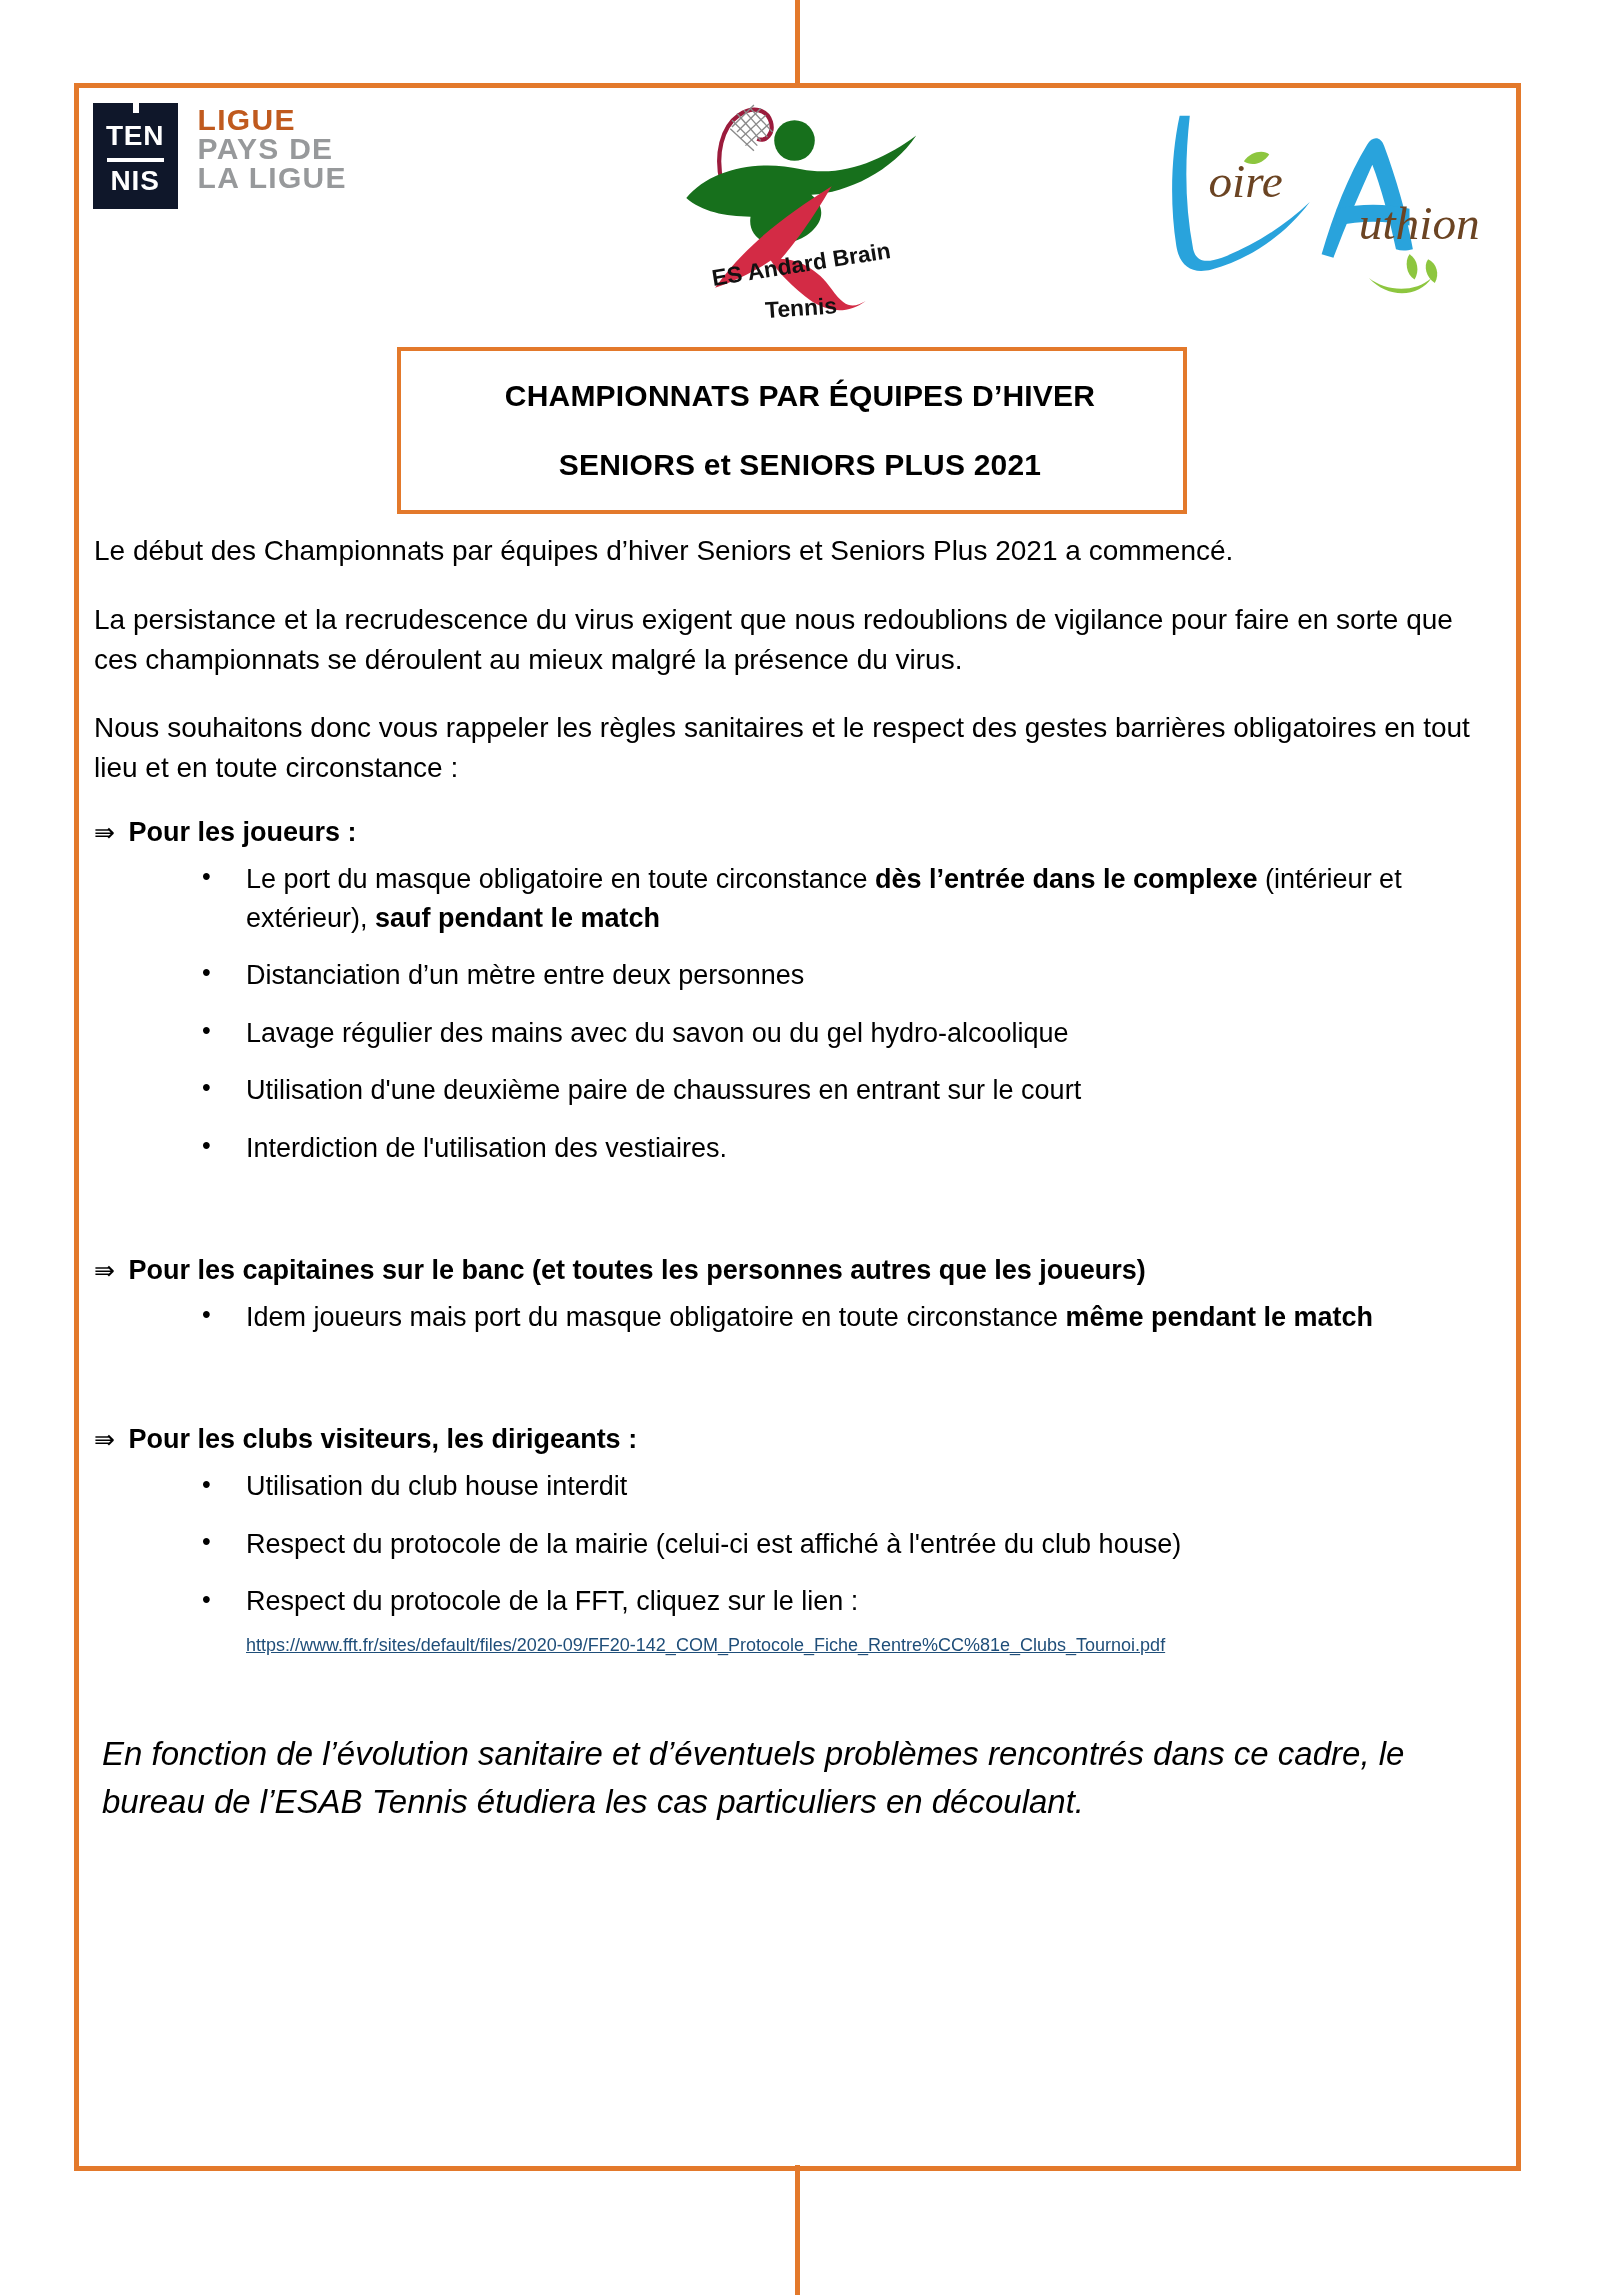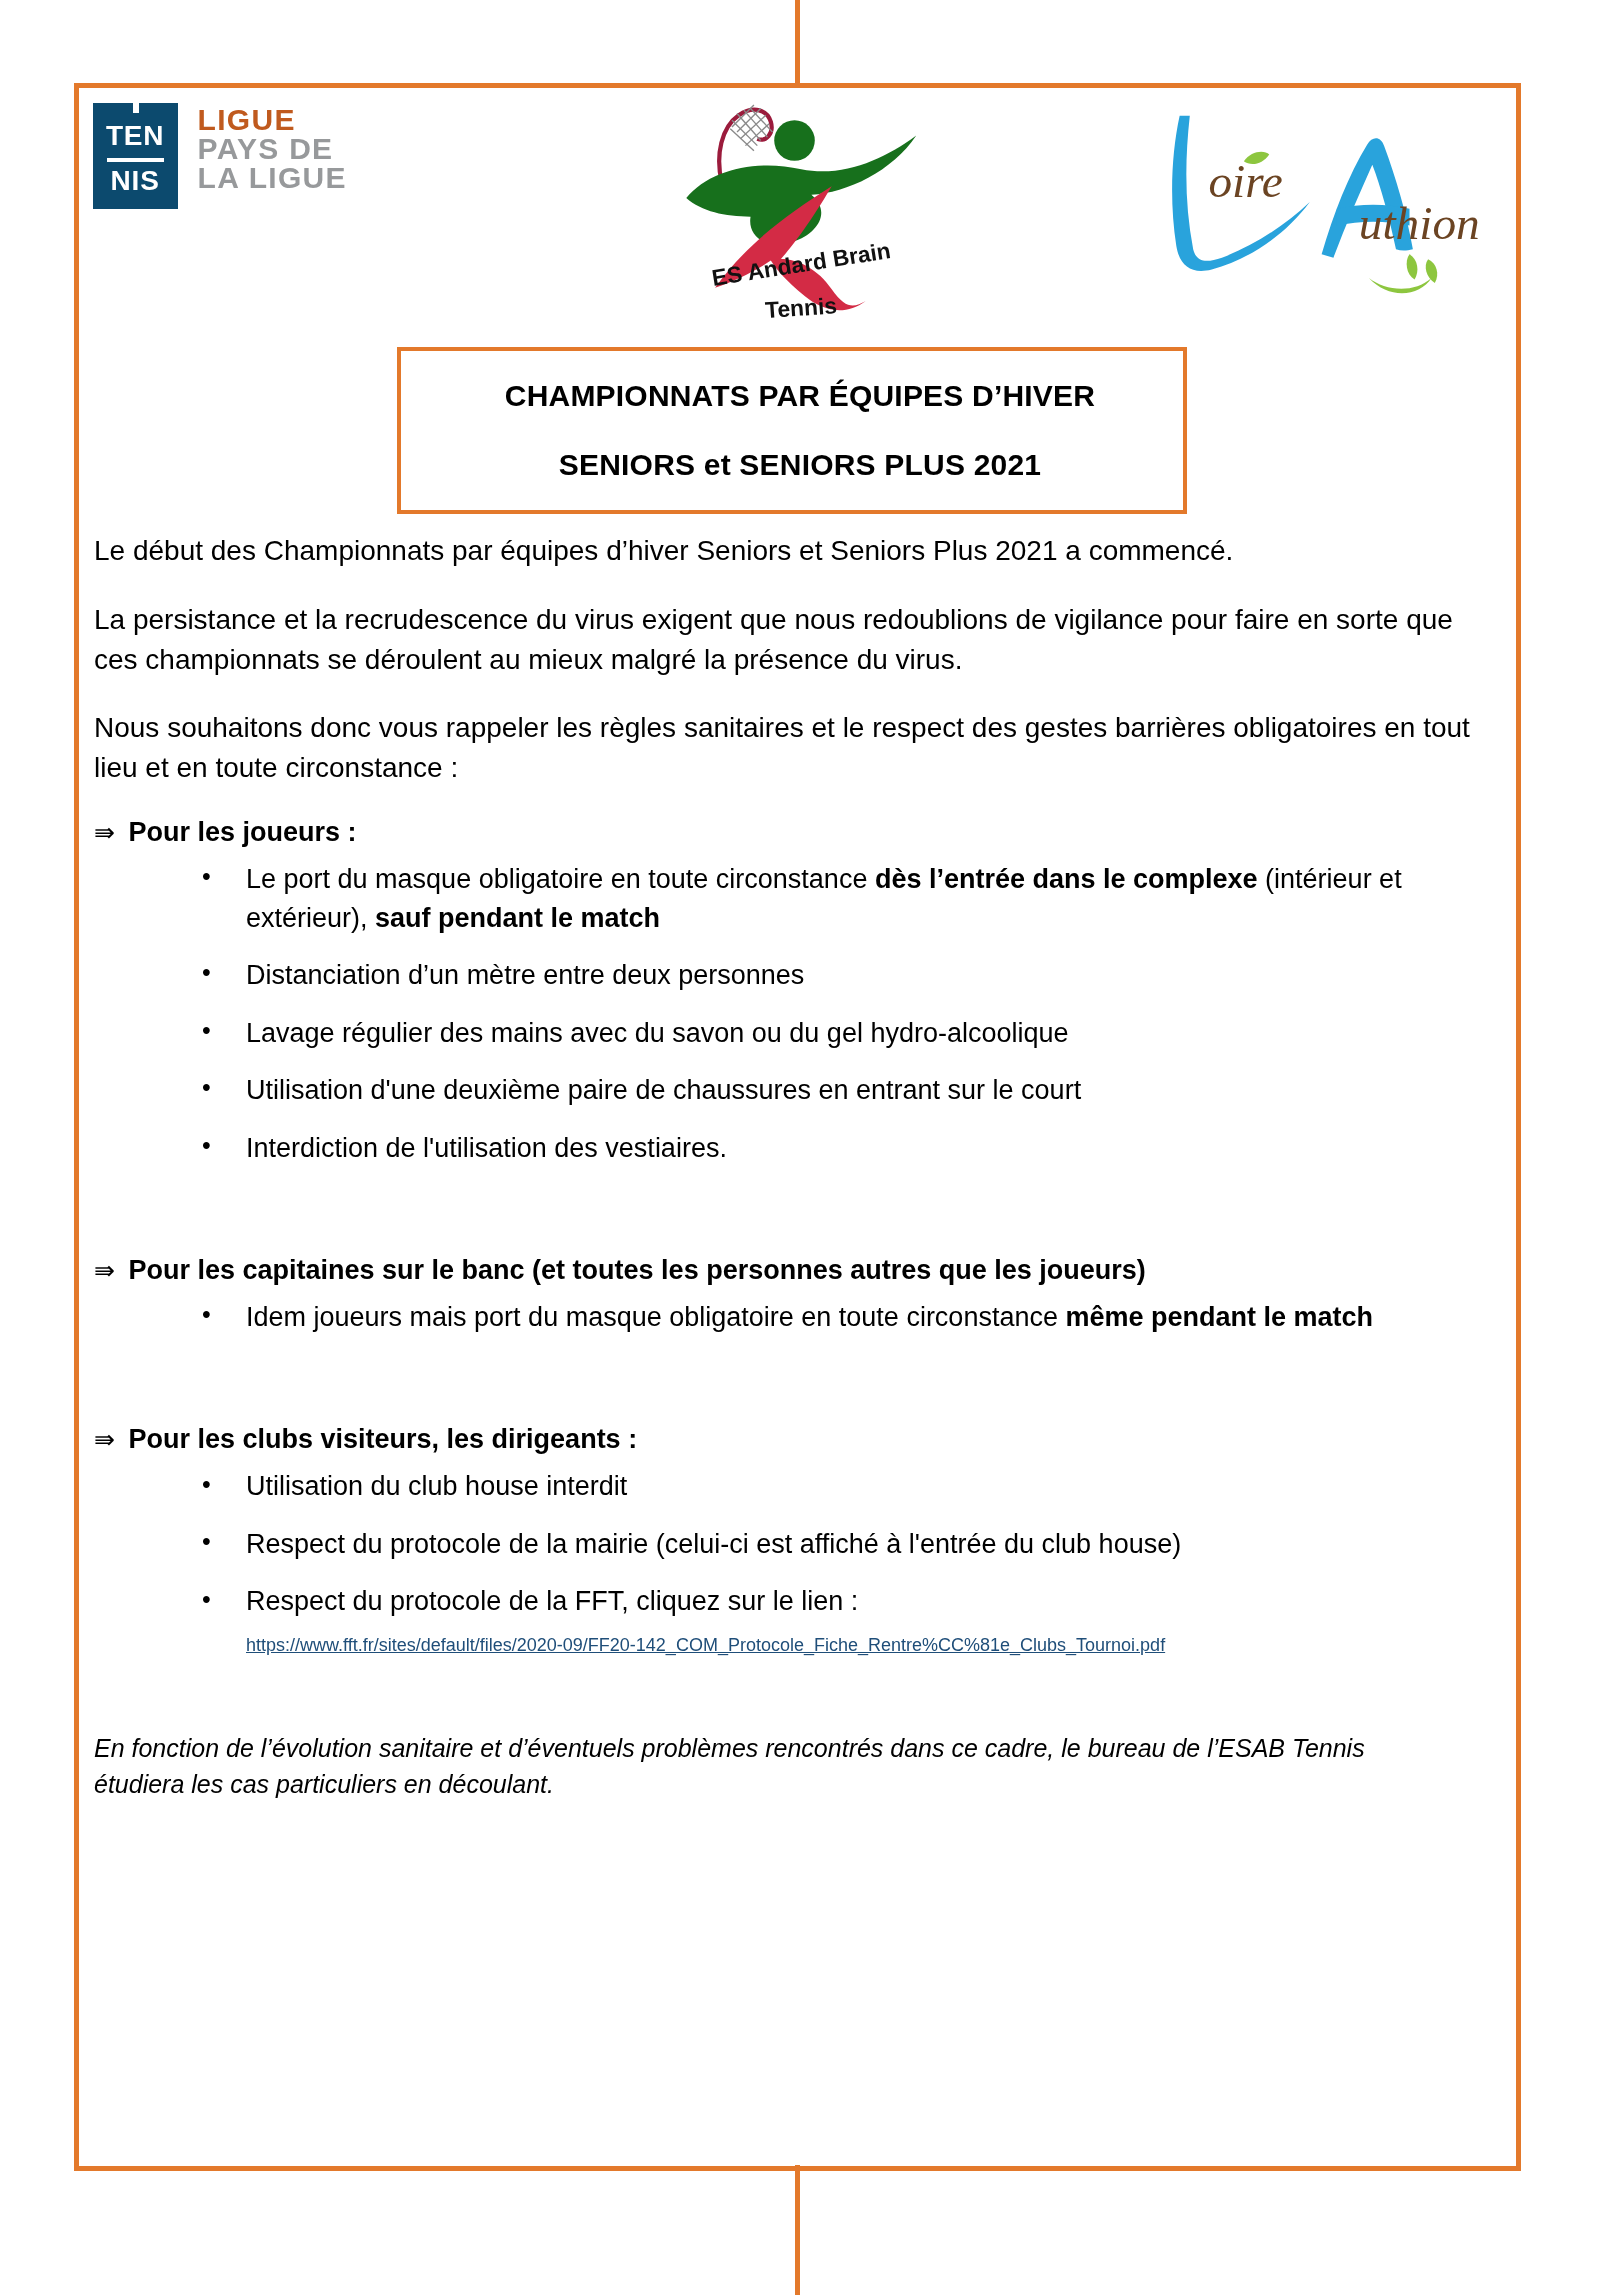--- a/index.html
+++ b/index.html
@@ -61,21 +61,21 @@
   .ligue-logo {
     position: absolute;
     left: 18.6px;
     top: 15px;
     display: flex;
     align-items: flex-start;
   }
   .ligue-mark {
     width: 85px;
     height: 106px;
-    background: #0c4a6e;
+    background: #0f172a;
     position: relative;
     display: flex;
     flex-direction: column;
     align-items: center;
     justify-content: center;
   }
   .ligue-mark::before {
     content: "";
     position: absolute;
     top: 0;
@@ -214,24 +214,24 @@
     margin: -5px 0 0 0;
   }
   a.pdf-link {
     font-family: "Liberation Sans", sans-serif;
     font-size: 18px;
     color: #1F4E79;
     text-decoration: underline;
     word-break: break-all;
   }
   .footer-note {
-    margin: 74px 0 0 0;
+    margin: 74px 0 0 8px;
     font-family: "Liberation Sans", sans-serif;
     font-style: italic;
-    font-size: 25px;
+    font-size: 33px;
     line-height: 1.45;
     color: #000000;
     width: 1318px;
   }
   .gap-lg { height: 54px; }
 </style>
 </head>
 <body>
 
 <div id="page">

